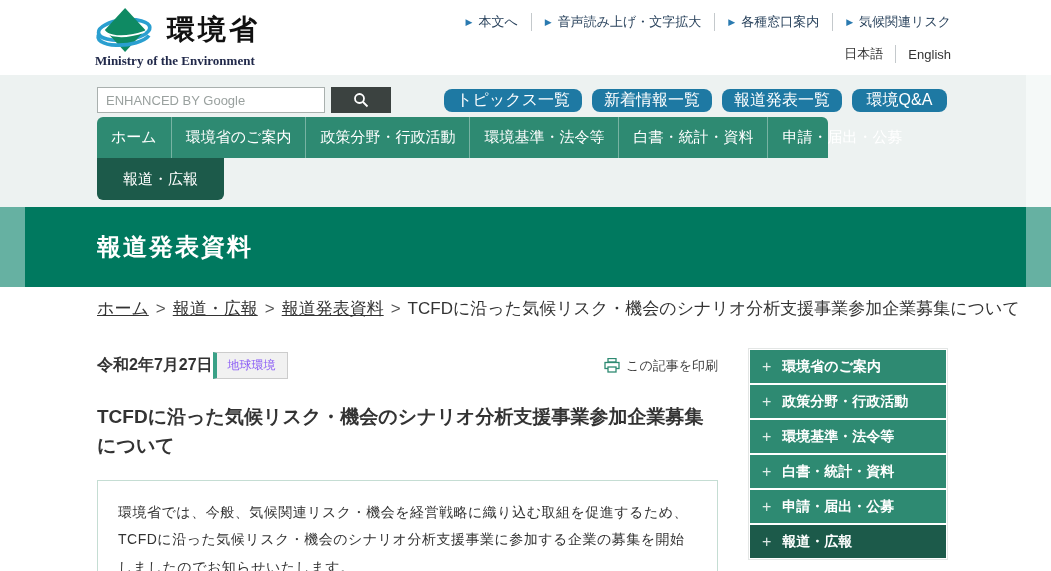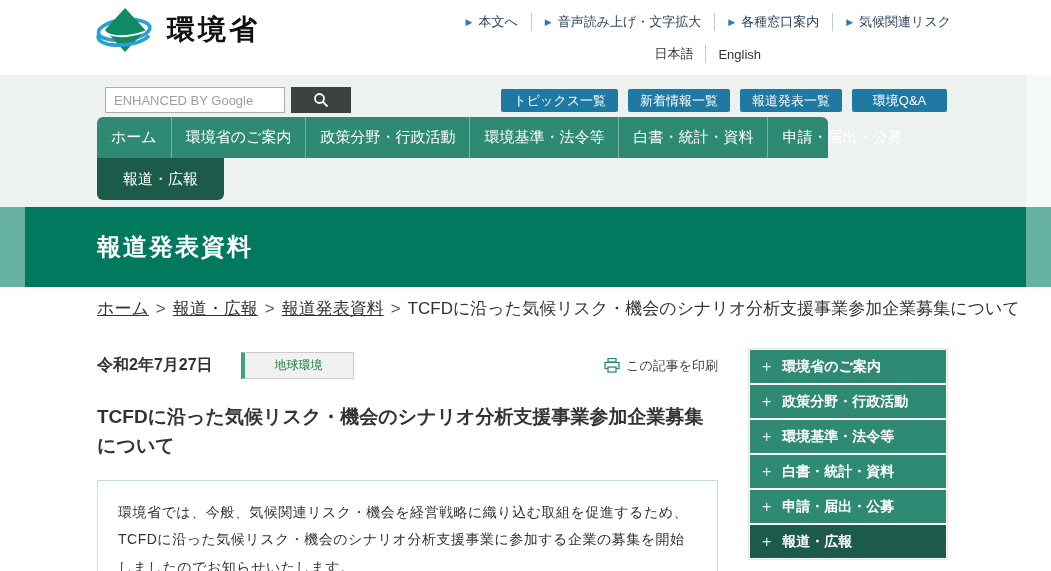--- a/index.html
+++ b/index.html
@@ -16,45 +16,45 @@
   .logo-top { display: flex; align-items: center; }
   .logo-mark { width: 62px; height: 46px; }
   .logo-title { font-size: 28px; font-weight: bold; color: #111; letter-spacing: 3px; margin-left: 10px; }
   .logo-sub { font-family: "Liberation Serif", serif; font-weight: bold; font-size: 13px; color: #21294a; margin-top: 0px; }
 
   .utility { position: absolute; top: 13px; right: 100px; font-size: 13px; color: #29425c; }
   .utility-row { display: flex; align-items: center; }
   .utility-link { display: flex; align-items: center; padding: 0 13px; border-right: 1px solid #c4c9cc; cursor: pointer; }
   .utility-link:last-child { border-right: none; padding-right: 0; }
   .tri { color: #2a7ab0; font-size: 9px; margin-right: 6px; }
-  .lang-row { display: flex; justify-content: center; align-items: center; margin-top: 14px; font-size: 13px; color: #333; }
+  .lang-row { display: flex; justify-content: flex-end; align-items: center; margin-top: 14px; font-size: 13px; color: #333; }
   .lang-link { padding: 0 12px; cursor: pointer; }
   .lang-link:first-child { border-right: 1px solid #c4c9cc; }
   .lang-link:last-child { padding-right: 0; }
 
   
   .band { height: 132px; background: #edf2f1; position: relative; }
   .band-right-strip { position: absolute; right: 0; top: 0; width: 25px; height: 100%; background: #f5f9f8; }
 
   .search-row { position: absolute; top: 12px; left: 97px; display: flex; align-items: center; }
   .search-input {
-    width: 180px; height: 26px; border: 1px solid #a9b0ae; background: #fff;
-    font-size: 13px; padding: 0 8px; color: #333; outline: none; margin-left: 8px;
+    width: 228px; height: 26px; border: 1px solid #a9b0ae; background: #fff;
+    font-size: 13px; padding: 0 8px; color: #333; outline: none;
   }
   .search-input::placeholder { color: #9aa19f; }
   .search-btn {
     width: 60px; height: 26px; margin-left: 6px; background: #3b4240; border: none;
     display: flex; align-items: center; justify-content: center; cursor: pointer;
   }
 
   .quick-btns { position: absolute; top: 14px; right: 104px; display: flex; }
   .quick-btn {
-    min-width: 95px; height: 23px; background: #1e79a3; color: #fff; font-size: 13px;
+    min-width: 95px; height: 23px; background: #1e79a3; color: #fff; font-size: 16px;
     display: flex; align-items: center; justify-content: center; padding: 0 12px;
-    margin-left: 10px; border-radius: 2px; cursor: pointer;
+    margin-left: 10px; border-radius: 8px; cursor: pointer;
   }
 
   .nav-bar {
     position: absolute; top: 42px; left: 97px; width: 731px; height: 41px;
     background: #2e8a72; border-radius: 6px 6px 0 0; display: flex;
   }
   .nav-item {
     color: #fff; font-size: 15px; display: flex; align-items: center; justify-content: center;
     flex: 1 1 auto; border-left: 1px solid rgba(255,255,255,0.35); cursor: pointer; white-space: nowrap; padding: 0 14px;
   }
@@ -76,22 +76,22 @@
   .breadcrumb { margin: 10px 100px 0 97px; font-size: 17px; color: #333; white-space: nowrap; }
   .breadcrumb a { text-decoration: underline; cursor: pointer; }
   .bc-sep { margin: 0 7px; color: #555; }
 
   .content { display: flex; padding: 0 103px 0 97px; align-items: flex-start; }
   .main-col { width: 621px; }
 
   .meta-row { display: flex; align-items: center; margin-top: 32px; }
   .article-date { font-size: 16px; font-weight: bold; color: #333; }
   .article-tag {
-    margin-left: 28px; font-size: 12px; color: #15803d; background: #f1f1f1;
-    border: 1px solid #ccc; border-left: 4px solid #3aa187; padding: 4px 30px; cursor: pointer;
+    margin-left: 0; font-size: 12px; color: #8b5cf6; background: #f1f1f1;
+    border: 1px solid #ccc; border-left: 4px solid #3aa187; padding: 4px 11px; cursor: pointer;
   }
   .print-link { margin-left: auto; display: flex; align-items: center; font-size: 13px; color: #404040; cursor: pointer; }
   .print-link svg { margin-right: 6px; }
 
   .article-title { margin-top: 24px; font-size: 19px; font-weight: bold; color: #333; line-height: 1.5; }
 
   .article-box {
     margin-top: 20px; border: 1px solid #c5ddd3; padding: 18px 20px 30px;
     font-size: 14px; line-height: 1.95; color: #333; letter-spacing: 0.5px;
   }
@@ -113,20 +113,21 @@
   <div class="logo">
     <div class="logo-top">
       <svg class="logo-mark" viewBox="0 0 64 50">
         <ellipse cx="30" cy="25" rx="28" ry="11" fill="none" stroke="#2a9fd0" stroke-width="4" transform="rotate(-6 30 25)"></ellipse>
         <polygon points="31,1 53,25 31,49 9,25" fill="#0f8a63"></polygon>
         <path d="M10,28 Q 25,36 52,27" fill="none" stroke="#fff" stroke-width="2"></path>
         <path d="M3,29 A 28 11 -6 0 0 57 31" fill="none" stroke="#2a9fd0" stroke-width="4"></path>
       </svg>
       <span class="logo-title">環境省</span>
     </div>
+    <div class="logo-sub">Ministry of the Environment</div>
   </div>
 
   <div class="utility">
     <div class="utility-row">
       <span class="utility-link">
         <span class="tri">▶</span>
         <span>本文へ</span>
       </span>
       <span class="utility-link">
         <span class="tri">▶</span>

